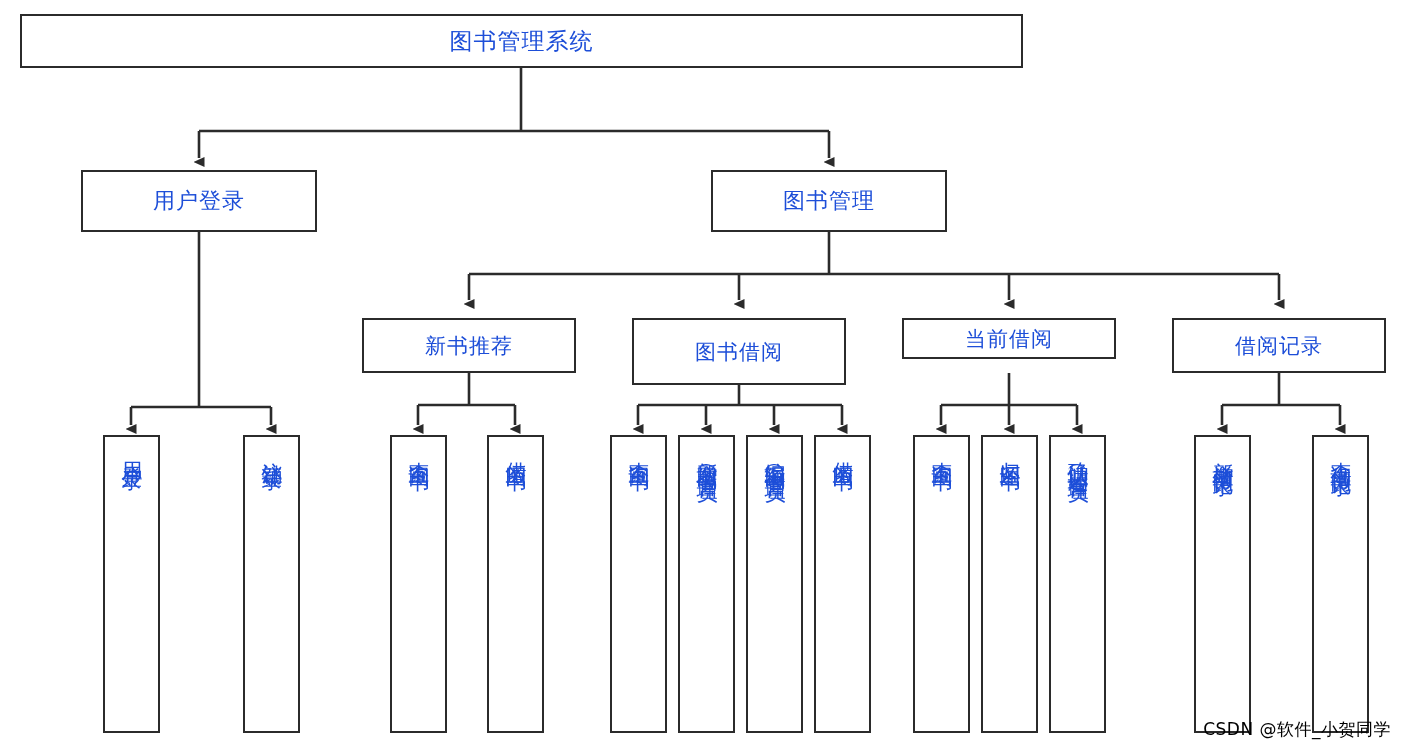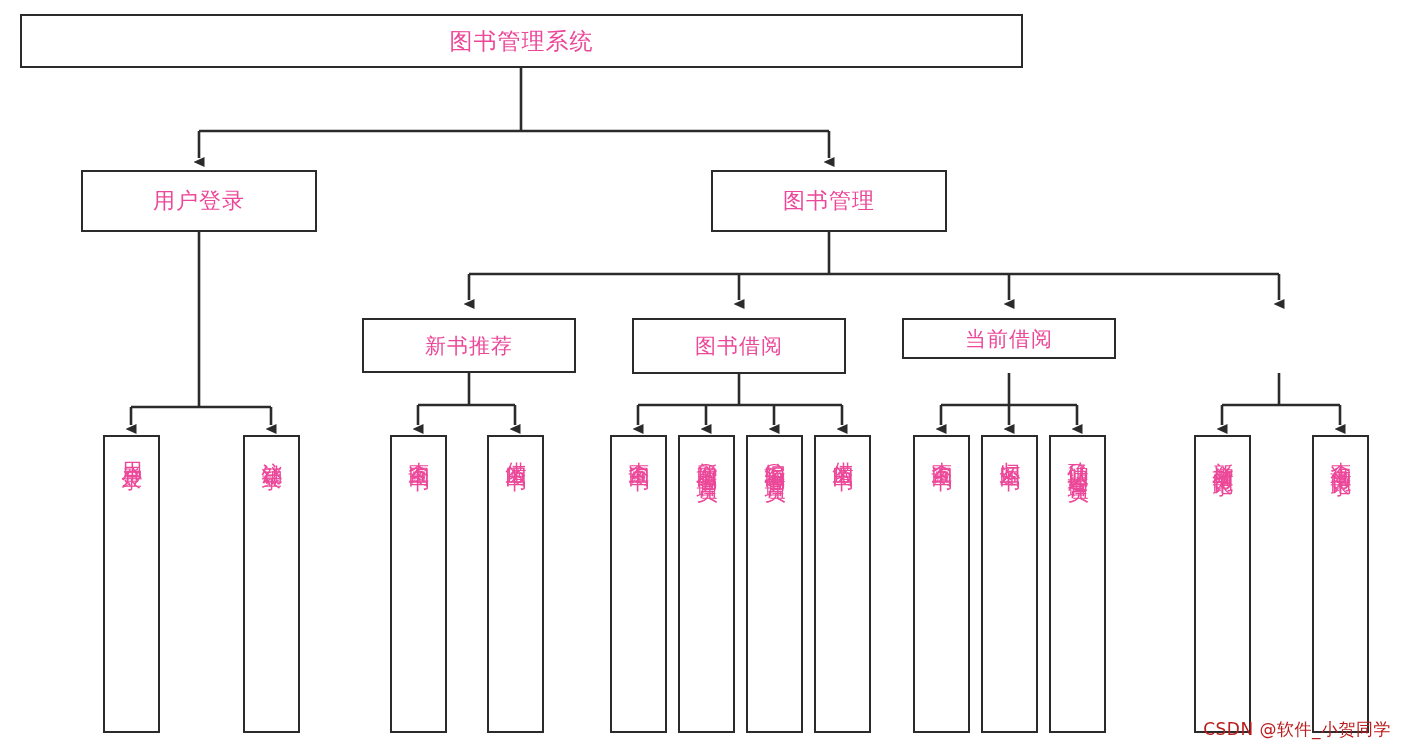--- a/index.html
+++ b/index.html
@@ -19,21 +19,21 @@
     overflow: hidden;
   }
   .node {
     position: absolute;
     box-sizing: border-box;
     border: 2.5px solid #2b2b2b;
     background: #ffffff;
     display: flex;
     align-items: center;
     justify-content: center;
-    color: #ec4899;
+    color: #1d4ed8;
   }
   .node.root {
     font-size: 23px;
   }
   .node.level2 {
     font-size: 22px;
   }
   .node.level3 {
     font-size: 21px;
   }
@@ -59,21 +59,21 @@
     top: 0;
     width: 1405px;
     height: 747px;
     pointer-events: none;
   }
   #watermark {
     position: absolute;
     right: 14px;
     bottom: 6px;
     font-size: 17px;
-    color: #b91c1c;
+    color: #000000;
     letter-spacing: 0.5px;
     white-space: nowrap;
   }
 </style>
 </head>
 <body>
 
 <div id="canvas">
 
   <svg id="edges" viewBox="0 0 1405 747" xmlns="http://www.w3.org/2000/svg">
@@ -133,26 +133,29 @@
   <div class="node level2" style="left:81px; top:170px; width:236px; height:62px;">
     <span class="htext">用户登录</span>
   </div>
   <div class="node level3" style="left:362px; top:318px; width:214px; height:55px;">
     <span class="htext">新书推荐</span>
   </div>
 
   <div class="node level2" style="left:711px; top:170px; width:236px; height:62px;">
     <span class="htext">图书管理</span>
   </div>
-  <div class="node level3" style="left:632px; top:318px; width:214px; height:56px;">
+  <div class="node level3" style="left:632px; top:318px; width:214px; height:67px;">
     <span class="htext">图书借阅</span>
   </div>
   <div class="node level3" style="left:902px; top:318px; width:214px; height:41px;">
     <span class="htext">当前借阅</span>
   </div>
+  <div class="node level3" style="left:1172px; top:318px; width:214px; height:55px;">
+    <span class="htext">借阅记录</span>
+  </div>
 
   <div class="node leaf" style="left:103px; top:435px; width:57px; height:298px;">
     <span class="vtext">用户登录</span>
   </div>
   <div class="node leaf" style="left:243px; top:435px; width:57px; height:298px;">
     <span class="vtext">注销登录</span>
   </div>
 
   <div class="node leaf" style="left:390px; top:435px; width:57px; height:298px;">
     <span class="vtext">查询图书</span>

